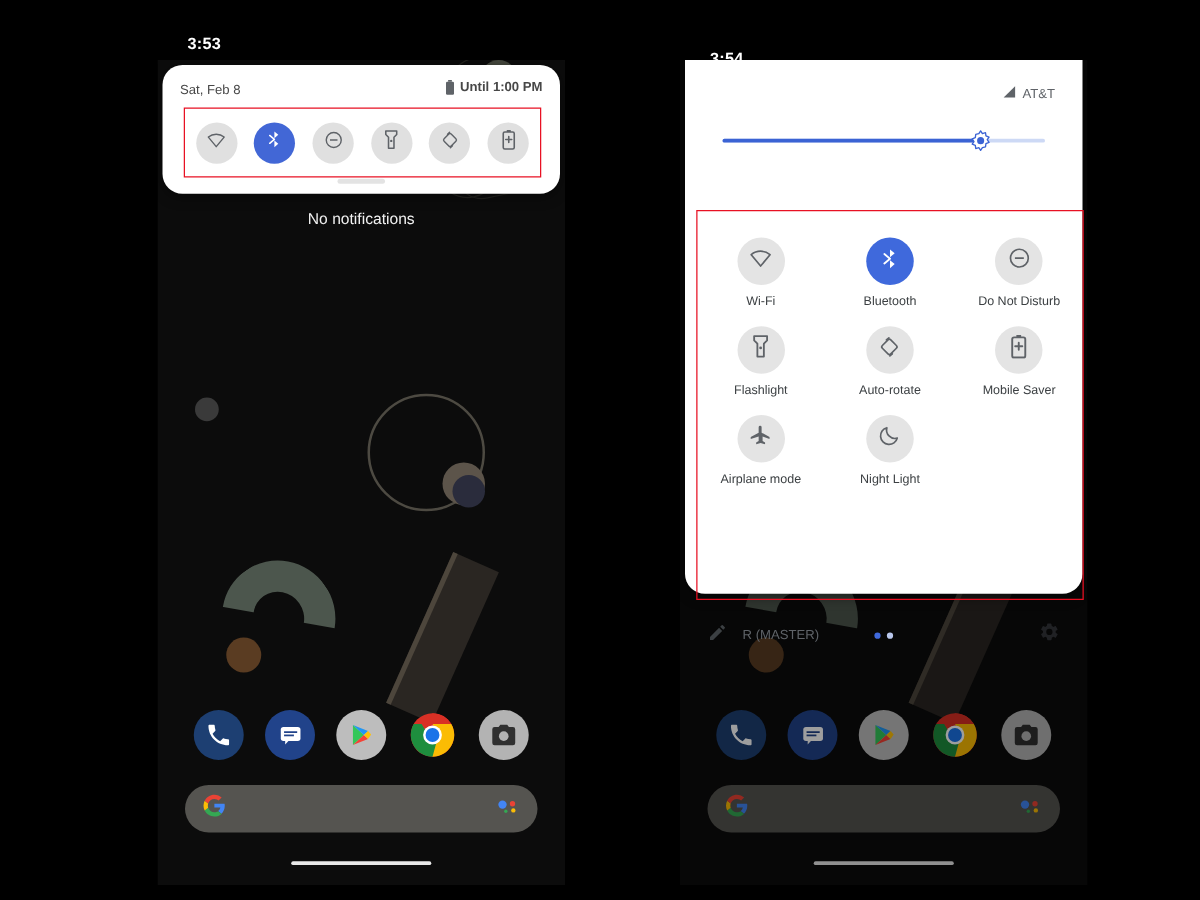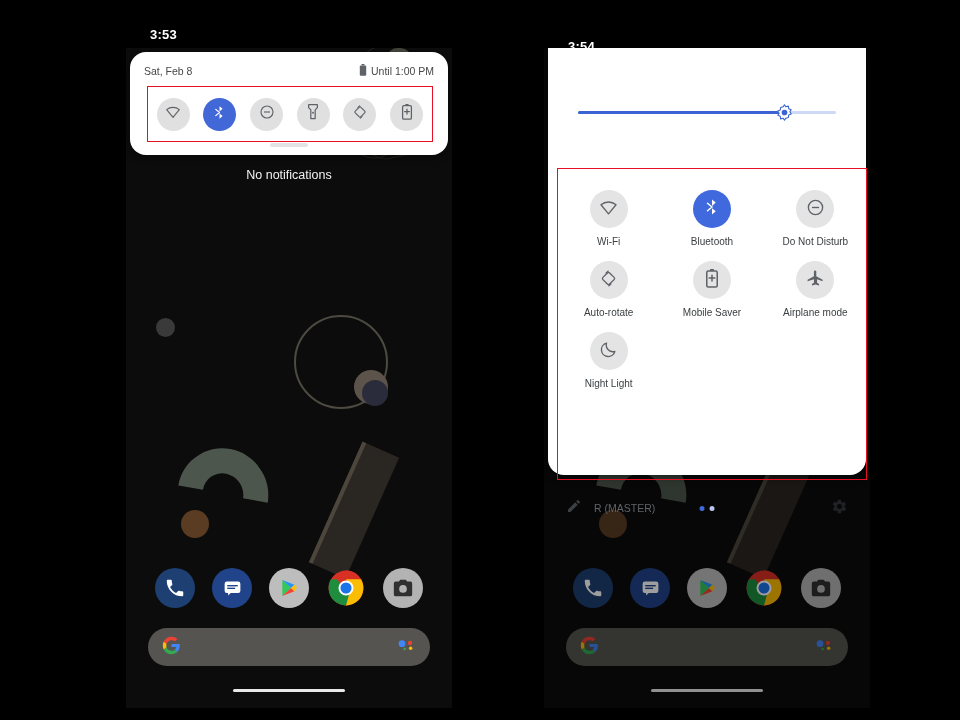--- a/index.html
+++ b/index.html
@@ -93,21 +93,21 @@
     position: absolute; background: #fff; border-radius: 16px;
     box-shadow: 0 2px 10px rgba(0,0,0,.4);
   }
   .shade.small { left: 4px; top: 4px; width: 318px; height: 103px; }
   .shade.big   { left: 4px; top: 0px;  width: 318px; height: 427px; border-radius: 0 0 16px 16px; }
 
   .shade-header {
     display: flex; align-items: center; justify-content: space-between;
     padding: 12px 14px 0 14px; font-size: 10.5px; color: #474747; gap: 32px;
   }
-  .hdr-right { display: flex; align-items: center; gap: 4px; }
+  .hdr-right { display: flex; align-items: flex-start; gap: 4px; font-weight: bold; }
 
   
   .redbox { position: absolute; border: 1.5px solid #e81123; }
   .redbox.left-box  { left: 17px; top: 34px; width: 286px; height: 56px; }
   .redbox.right-box { left: 9px; top: 120px; width: 310px; height: 312px; }
 
   .tilerow { position: absolute; left: 17px; top: 34px; width: 286px; height: 56px;
              display: flex; align-items: center; justify-content: space-around; padding: 0 3px; }
   .ctile { width: 33px; height: 33px; border-radius: 50%; background: #e0e0e0;
            display: flex; align-items: center; justify-content: center; }
@@ -398,20 +398,28 @@
           </svg>
       </span>
     </div>
 
     <div class="navpill"></div>
 
     <div class="scrim"></div>
 
     <div class="shade big">
 
+      <div class="statusline">
+        <span>
+          <svg width="11" height="11" viewBox="0 0 12 12">
+              <path d="M11 1v10H1z" fill="#5f6368"></path>
+            </svg>
+        </span>
+        <span>AT&amp;T</span>
+      </div>
 
       <div class="brightness">
         <div class="bright-track"></div>
         <div class="bright-fill" style="width: 80%;"></div>
         <div class="bright-thumb" style="left: 80%;">
           <svg width="17" height="17" viewBox="0 0 24 24">
               <path d="M12 1l2 3 3.5-1 .5 3.6 3.5 1.4-2 3 2 3-3.5 1.4-.5 3.6L14 20l-2 3-2-3-3.5 1-.5-3.6L2.5 16l2-3-2-3L6 8.6 6.5 5 10 4z" fill="#fff" stroke="#3b63d4" stroke-width="1.5" stroke-linejoin="round"></path>
               <circle cx="12" cy="12" r="4" fill="#3b63d4"></circle>
             </svg>
         </div>
@@ -447,20 +455,31 @@
             <span>
               <svg width="19" height="19" viewBox="0 0 24 24">
                   <circle cx="12" cy="12" r="9" fill="none" stroke="#5f6368" stroke-width="1.7"></circle>
                   <line x1="7.5" y1="12" x2="16.5" y2="12" stroke="#5f6368" stroke-width="1.7"></line>
                 </svg>
             </span>
           </div>
           <div class="glabel">Do Not Disturb</div>
         </div>
 
+        <div class="gtile">
+          <div class="gcircle">
+            <span>
+              <svg width="15" height="19" viewBox="0 0 16 22">
+                  <path d="M2 1h12v4l-3 3v12H5V8L2 5z" fill="none" stroke="#5f6368" stroke-width="1.7" stroke-linejoin="round"></path>
+                  <circle cx="8" cy="12" r="1.3" fill="#5f6368"></circle>
+                </svg>
+            </span>
+          </div>
+          <div class="glabel">Flashlight</div>
+        </div>
 
         <div class="gtile">
           <div class="gcircle">
             <span>
               <svg width="19" height="19" viewBox="0 0 24 24">
                   <rect x="6" y="6" width="12" height="12" rx="2" transform="rotate(45 12 12)" fill="none" stroke="#5f6368" stroke-width="1.7"></rect>
                   <path d="M9 5l2.5-2.2M15 19l-2.5 2.2" stroke="#5f6368" stroke-width="1.7" stroke-linecap="round"></path>
                 </svg>
             </span>
           </div>

